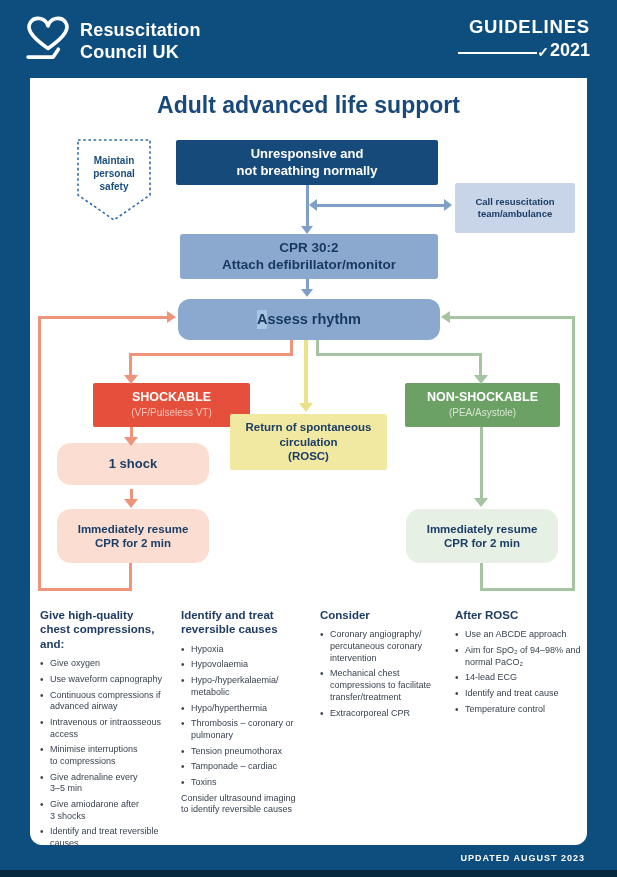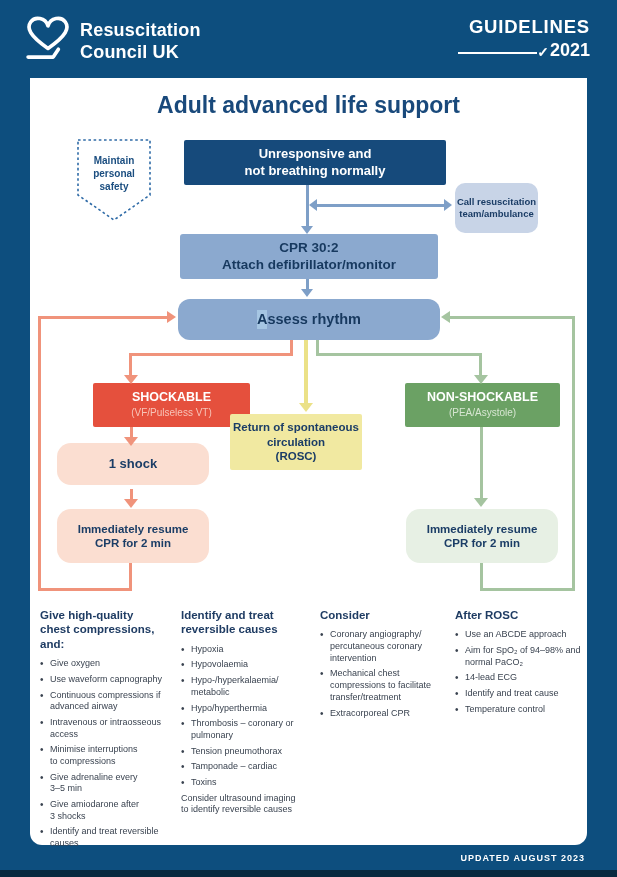--- a/index.html
+++ b/index.html
@@ -32,40 +32,40 @@
   .title {
     left:30px; top:92px; width:557px; text-align:center;
     color:#19497B; font-weight:bold; font-size:23px;
   }
 
   
   .box {
     display:flex; flex-direction:column; align-items:center; justify-content:center;
     text-align:center; font-weight:bold; line-height:1.25;
   }
-  .b-unresp { left:184px; top:140px; width:262px; height:45px; background:#164A7B;
+  .b-unresp { left:176px; top:140px; width:262px; height:45px; background:#164A7B;
               color:#FFFFFF; font-size:13px; border-radius:2px; }
-  .b-call   { left:455px; top:183px; width:83px; height:50px; background:#C8D4E7;
-              color:#1B3D66; font-size:9.5px; border-radius:10px; }
+  .b-call   { left:455px; top:183px; width:120px; height:50px; background:#C8D4E7;
+              color:#1B3D66; font-size:9.5px; border-radius:2px; }
   .b-cpr    { left:180px; top:234px; width:258px; height:45px; background:#8BA9CF;
               color:#17395F; font-size:13.5px; border-radius:3px; }
   .b-assess { left:178px; top:299px; width:262px; height:41px; background:#8BA9CF;
               color:#17395F; font-size:14.5px; border-radius:12px; flex-direction:row; }
   .sel { background:#A6C6E3; }
   .b-shock  { left:53px; top:383px; width:157px; height:44px; background:#E5503D;
               color:#FFFFFF; font-size:12.5px; border-radius:2px;margin-left:40px; }
   .b-shock .sub { color:#F7C4B8; font-size:10px; font-weight:normal; margin-top:1px; }
   .b-nonshock { left:405px; top:383px; width:155px; height:44px; background:#6BA164;
               color:#FFFFFF; font-size:12.5px; border-radius:2px; }
   .b-nonshock .sub { color:#D7E6D2; font-size:10px; font-weight:normal; margin-top:1px; }
   .b-1shock { left:57px; top:443px; width:152px; height:42px; background:#FBDED1;
               color:#1B3D66; font-size:13px; border-radius:14px; }
   .b-resume-l { left:57px; top:509px; width:152px; height:54px; background:#FBDED1;
               color:#1B3D66; font-size:11.5px; border-radius:14px; }
-  .b-rosc   { left:230px; top:414px; width:132px; height:56px; background:#F1E9A1;
+  .b-rosc   { left:230px; top:414px; width:157px; height:56px; background:#F1E9A1;
               color:#1B3D66; font-size:11.5px; border-radius:2px; }
   .b-resume-r { left:406px; top:509px; width:152px; height:54px; background:#E7F0E4;
               color:#1B3D66; font-size:11.5px; border-radius:14px; }
 
   
   .maintain { left:76px; top:138px; width:76px; height:86px; }
   .maintain svg { position:absolute; left:0; top:0; }
   .maintain .mtxt {
     position:absolute; left:0; top:16px; width:76px; text-align:center;
     color:#1B4E80; font-weight:bold; font-size:10px; line-height:1.3;

